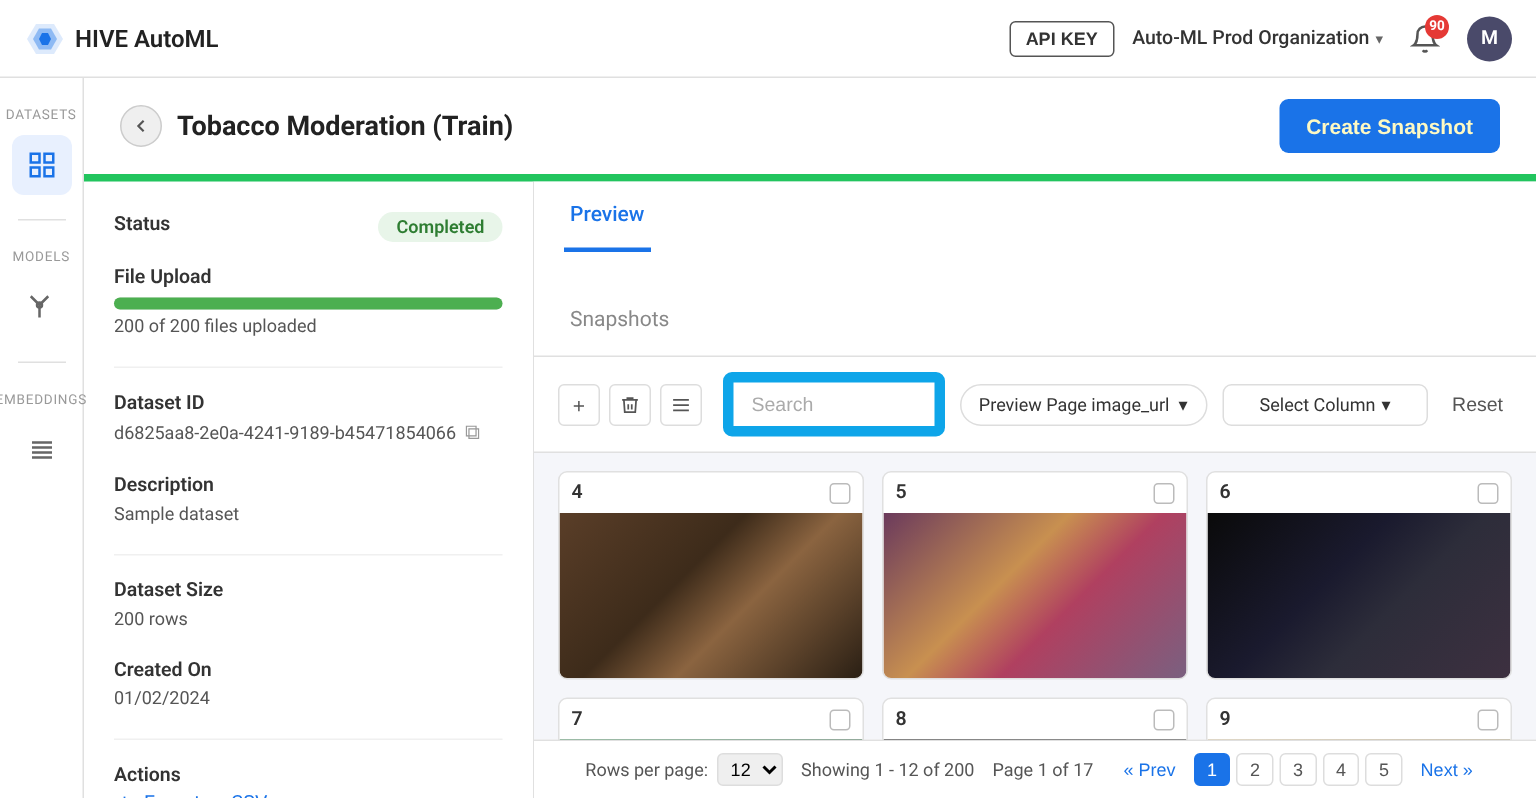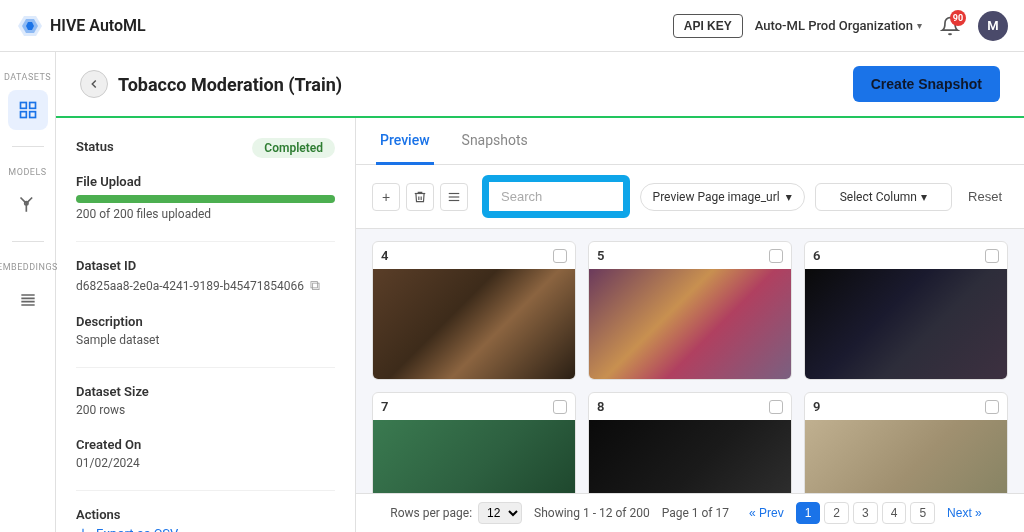--- a/index.html
+++ b/index.html
@@ -24,25 +24,25 @@
     .sidebar-section-label { font-size: 9px; color: #999; text-transform: uppercase; letter-spacing: 0.5px; margin-top: 4px; text-align: center; }
     .sidebar-item { width: 40px; height: 40px; display: flex; align-items: center; justify-content: center; border-radius: 8px; cursor: pointer; color: #666; }
     .sidebar-item.active { background: #e8f0fe; color: #1a73e8; }
     .sidebar-divider { width: 32px; height: 1px; background: #e0e0e0; margin: 8px 0; }
     .sidebar-bottom { margin-top: auto; margin-bottom: 16px; }
 
     
     .main { margin-top: 52px; margin-left: 56px; display: flex; flex-direction: column; height: calc(532px - 52px); overflow: hidden; }
 
     
-    .page-header { display: flex; align-items: center; justify-content: space-between; padding: 14px 24px; background: #fff; border-bottom: 2px solid #22c55e; }
+    .page-header { display: flex; align-items: center; justify-content: space-between; padding: 14px 24px; background: #fff; border-bottom: 5px solid #22c55e; }
     .page-title-row { display: flex; align-items: center; gap: 10px; }
     .back-btn { width: 28px; height: 28px; border-radius: 50%; border: 1.5px solid #ccc; display: flex; align-items: center; justify-content: center; cursor: pointer; color: #555; font-size: 14px; }
     .page-title { font-size: 18px; font-weight: 700; color: #222; }
-    .create-snapshot-btn { background: #1a73e8; color: #0f172a; border: none; border-radius: 6px; padding: 10px 18px; font-size: 14px; font-weight: 600; cursor: pointer; }
+    .create-snapshot-btn { background: #1a73e8; color: #fef9c3; border: none; border-radius: 6px; padding: 10px 18px; font-size: 14px; font-weight: 600; cursor: pointer; }
 
     
     .content-area { display: flex; flex: 1; overflow: hidden; }
 
     
     .left-panel { width: 300px; min-width: 300px; background: #fff; border-right: 1px solid #e0e0e0; padding: 20px 20px; overflow-y: auto; }
     .info-section { margin-bottom: 20px; }
     .info-label { font-size: 13px; font-weight: 600; color: #333; margin-bottom: 4px; }
     .info-value { font-size: 12px; color: #555; }
     .status-row { display: flex; align-items: center; justify-content: space-between; margin-bottom: 16px; }
@@ -52,21 +52,21 @@
     .section-divider { border: none; border-top: 1px solid #f0f0f0; margin: 16px 0; }
     .dataset-id-row { display: flex; align-items: center; gap: 6px; }
     .copy-icon { cursor: pointer; color: #999; font-size: 14px; }
     .actions-section { margin-top: 8px; }
     .export-link { display: flex; align-items: center; gap: 6px; color: #1a73e8; font-size: 13px; cursor: pointer; text-decoration: none; }
 
     
     .right-panel { flex: 1; display: flex; flex-direction: column; overflow: hidden; background: #f5f6fa; }
 
     
-    .tabs-bar { display: flex; align-items: flex-start; background: #fff; border-bottom: 1px solid #e0e0e0; padding: 0 20px; gap: 24px; }
+    .tabs-bar { display: flex; align-items: flex-start; background: #fff; border-bottom: 1px solid #e0e0e0; padding: 0 20px; gap: 24px; flex-direction: column; }
     .tab { padding: 14px 4px; font-size: 14px; color: #888; cursor: pointer; border-bottom: 3px solid transparent; margin-bottom: -1px; }
     .tab.active { color: #1a73e8; border-bottom-color: #1a73e8; font-weight: 500; }
 
     
     .toolbar { display: flex; align-items: center; gap: 10px; padding: 10px 16px; background: #fff; border-bottom: 1px solid #e0e0e0; }
     .search-input-wrap { flex: 1; max-width: 280px; position: relative; }
     .search-input { width: 100%; padding: 7px 12px; border: 7px solid #0ea5e9; border-radius: 6px; font-size: 13px; color: #333; outline: none; background: #fff; }
     .search-input::placeholder { color: #aaa; }
     .filter-dropdown { display: flex; align-items: center; gap: 6px; border: 1px solid #ddd; border-radius: 20px; padding: 6px 12px; background: #fff; cursor: pointer; font-size: 12px; color: #333; white-space: nowrap; }
     .col-selector { display: flex; align-items: center; gap: 4px; border: 1px solid #ddd; border-radius: 6px; padding: 6px 24px; background: #fff; cursor: pointer; font-size: 12px; color: #333; }

